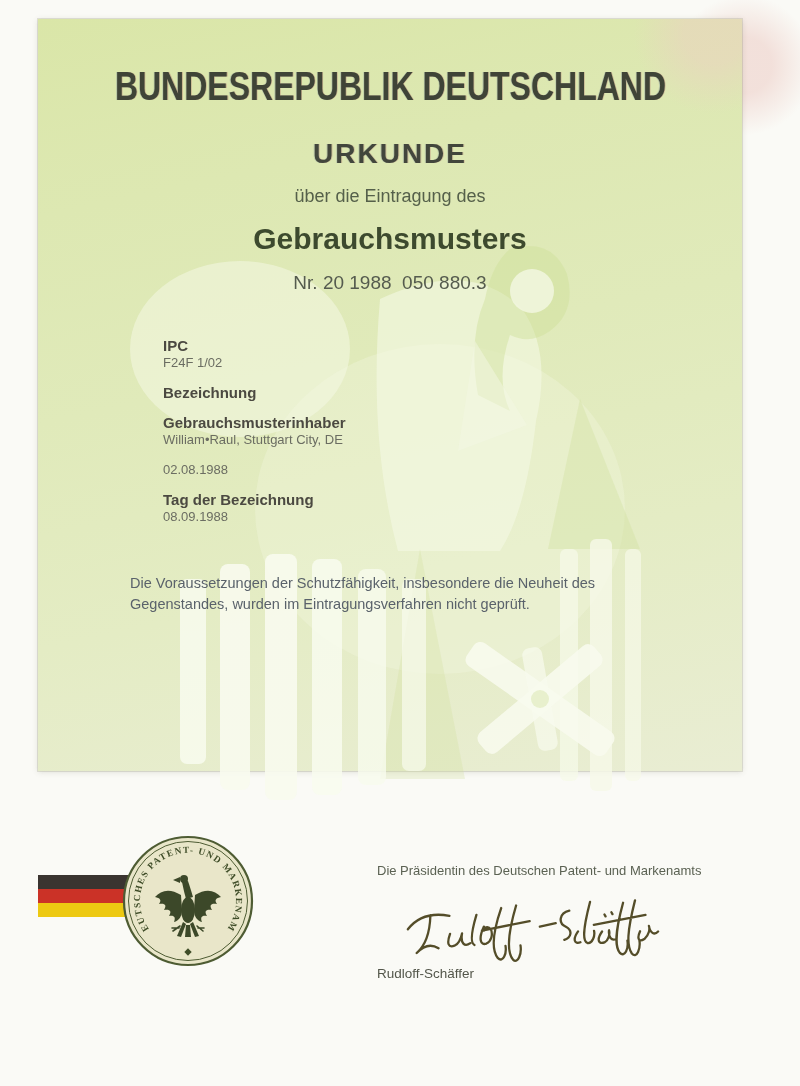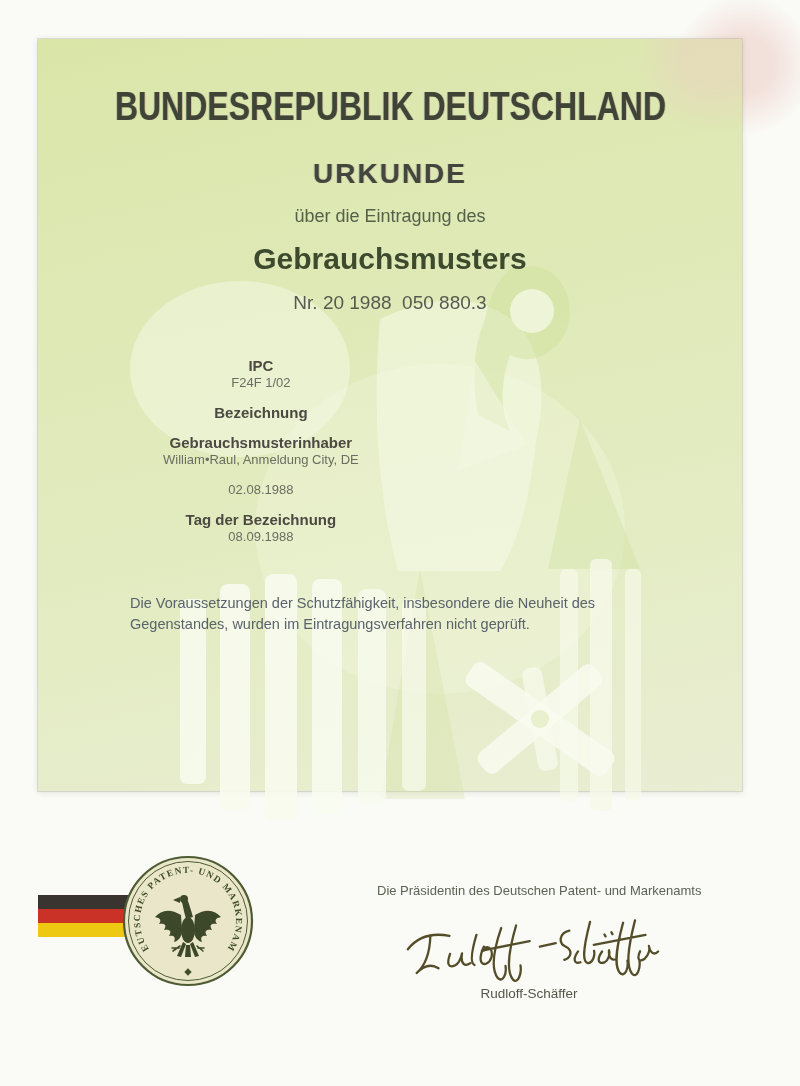--- a/index.html
+++ b/index.html
@@ -6,21 +6,21 @@
   body{
     width:800px;height:1086px;
     background:
       radial-gradient(circle at 93% 6%, rgba(236,203,196,0.55) 0 28px, rgba(236,203,196,0) 70px),
       #fafaf6;
     font-family:"Liberation Sans", sans-serif;
     position:relative;overflow:hidden;
   }
   .screen{position:absolute;inset:0;}
   .page{
-    position:absolute;left:38px;top:39px;width:704px;height:752px;
+    position:absolute;left:38px;top:19px;width:704px;height:752px;
     background:
       radial-gradient(circle at 96% 2%, rgba(238,205,195,0.45) 0 30px, rgba(238,205,195,0) 80px),
       linear-gradient(168deg,#dae6a8 0%, #dde8b2 22%, #e0eaba 45%, #e4ecc4 70%, #e9edd3 100%);
     box-shadow:0 0 0 1px rgba(150,150,125,0.25), 0 1px 6px rgba(90,90,70,0.18);
   }
   .wm{position:absolute;left:42px;top:200px;width:620px;height:620px;pointer-events:none;}
 
   .headings{position:absolute;left:0;right:0;top:0;text-align:center;padding-left:16px;}
   .country{
     position:absolute;left:0;right:0;top:45px;
@@ -28,31 +28,31 @@
   }
   .country .cond{display:inline-block;transform:scaleX(0.80);transform-origin:center;
     text-shadow:1px 0 0 rgba(150,60,70,0.30), -1px 0 0 rgba(55,85,140,0.22);}
   .urkunde{position:absolute;left:0;right:0;top:119px;font-size:28px;font-weight:bold;
     letter-spacing:2px;color:#42463c;
     text-shadow:1px 0 0 rgba(150,60,70,0.22), -1px 0 0 rgba(55,85,140,0.18);}
   .subtitle{position:absolute;left:0;right:0;top:167px;font-size:18px;color:#55604a;}
   .subject{position:absolute;left:0;right:0;top:203px;font-size:30px;font-weight:bold;color:#3d4a2e;}
   .number{position:absolute;left:0;right:0;top:253px;font-size:19px;color:#555b4e;white-space:pre;}
 
-  .fields{position:absolute;left:125px;top:318px;text-align:center;}
+  .fields{position:absolute;left:125px;top:318px;}
   .field{margin-bottom:13px;}
   .field .lbl{font-size:15px;line-height:17px;font-weight:bold;color:#4b4941;}
   .field .val{font-size:13px;line-height:17px;color:#6b6d62;}
 
   .legal{position:absolute;left:92px;top:554px;width:492px;
     font-size:14.5px;line-height:20.5px;color:#5a626b;}
 
   .sigblock-title{position:absolute;left:339px;top:844px;font-size:13px;color:#5b6253;white-space:nowrap;}
   .sig-svg{position:absolute;left:360px;top:872px;transform:rotate(-2deg);}
-  .sig-name{position:absolute;left:339px;top:947px;width:304px;text-align:center;
+  .sig-name{position:absolute;left:339px;top:947px;width:304px;text-align:left;
     font-size:13.5px;color:#53564a;}
 
   .flag{position:absolute;left:0px;top:856px;width:152px;height:42px;}
   .flag .stripe{width:100%;height:14px;}
 
   .seal{position:absolute;left:82px;top:814px;width:136px;height:136px;}
 </style>
 </head>
 <body>
 
@@ -98,21 +98,21 @@
     <div class="fields">
       <div class="field">
         <div class="lbl">IPC</div>
         <div class="val">F24F 1/02</div>
       </div>
       <div class="field">
         <div class="lbl">Bezeichnung</div>
       </div>
       <div class="field">
         <div class="lbl">Gebrauchsmusterinhaber</div>
-        <div class="val">William•Raul, Anmeldung City, DE</div>
+        <div class="val">William•Raul, Stuttgart City, DE</div>
       </div>
       <div class="field">
         <div class="val">02.08.1988</div>
       </div>
       <div class="field">
         <div class="lbl">Tag der Bezeichnung</div>
         <div class="val">08.09.1988</div>
       </div>
     </div>
 

